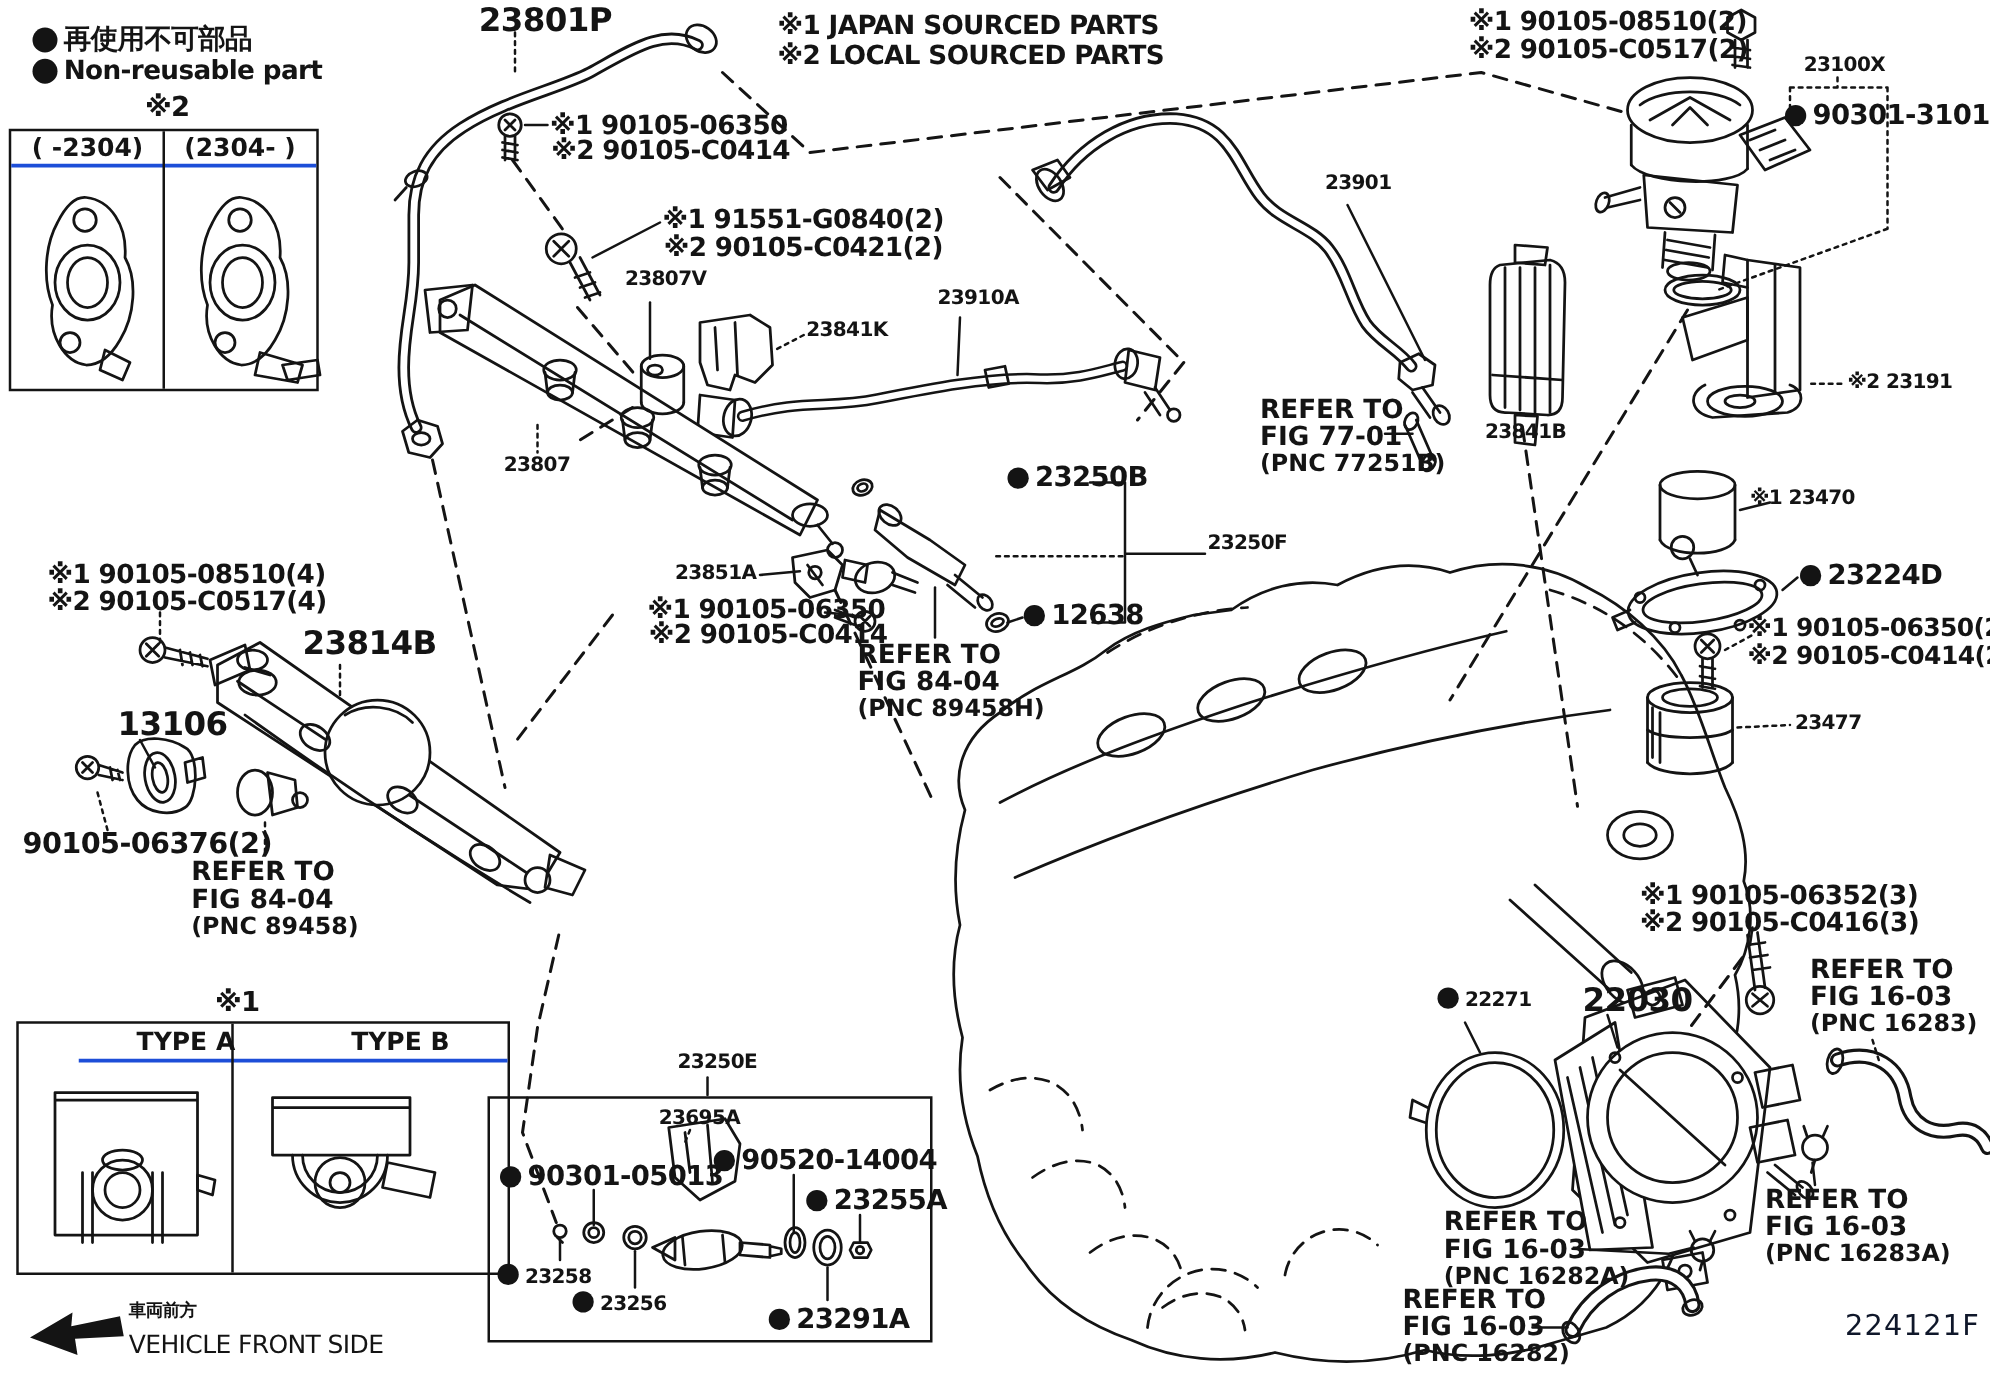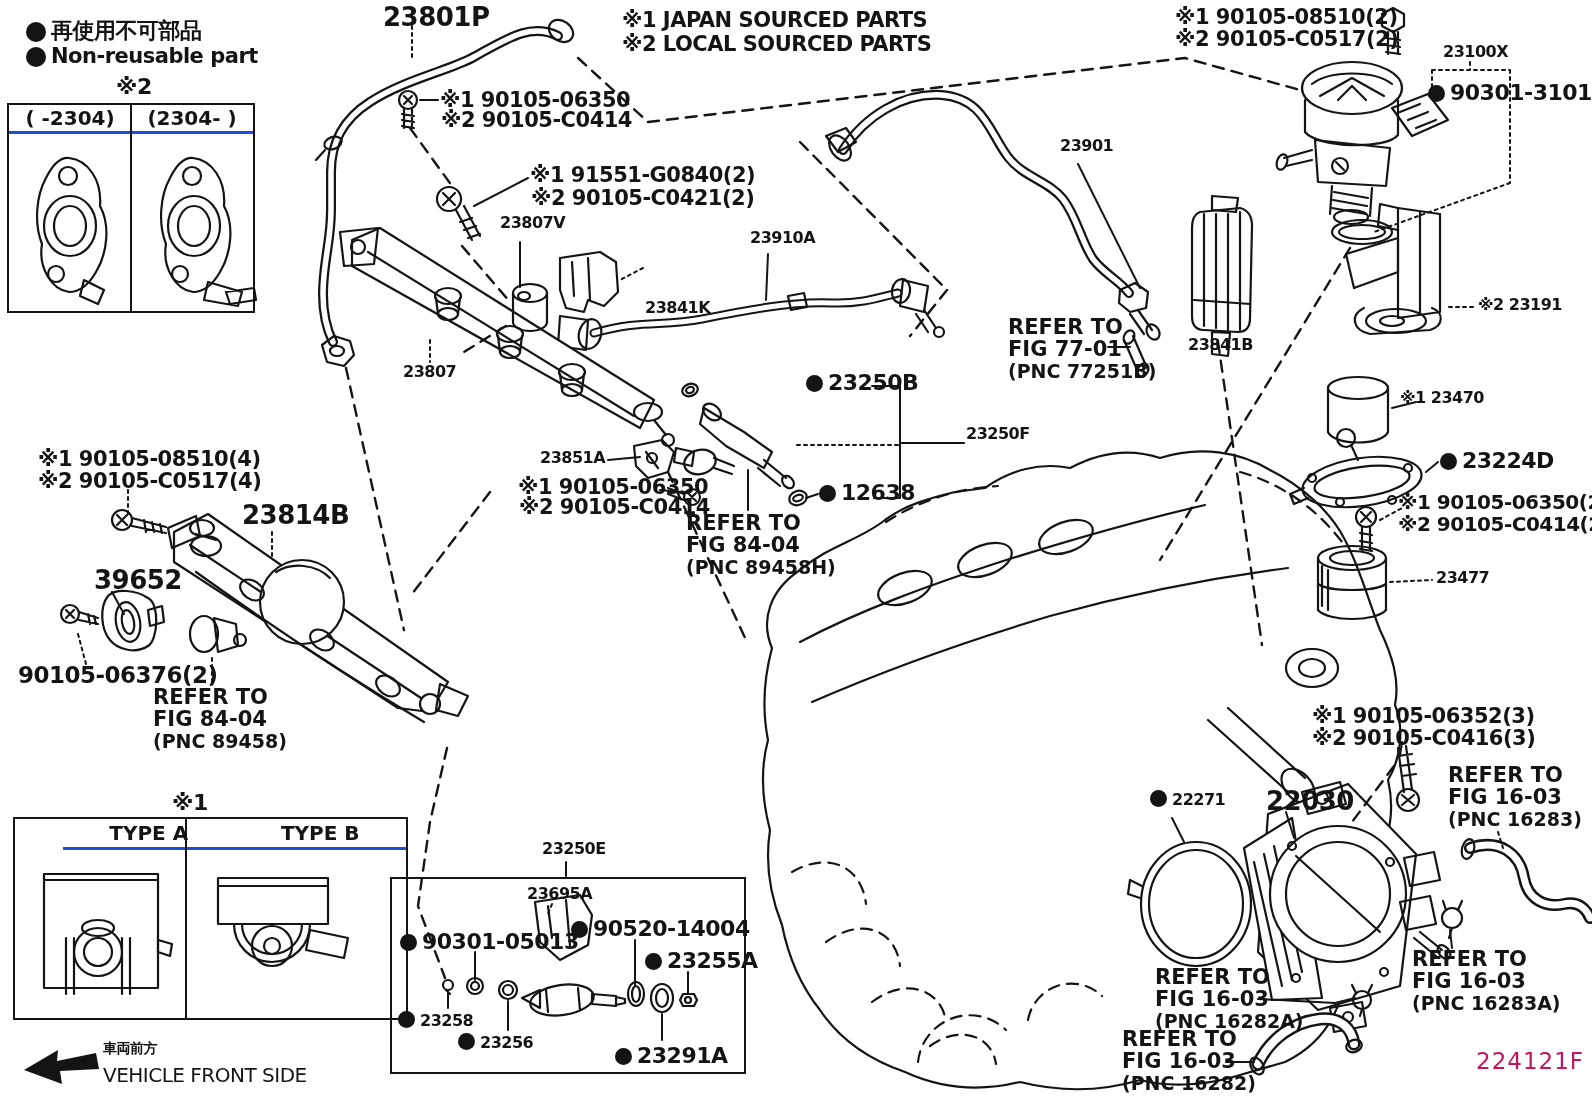--- a/index.html
+++ b/index.html
@@ -10,21 +10,21 @@
   .big{font-size:26px;} .md{font-size:16px;} .s22{font-size:22px;} .s20{font-size:20px;}
   .dot{display:inline-block;width:17px;height:17px;border-radius:50%;background:#141414;margin-right:5px;vertical-align:-2px;}
   .bigdot{width:20px;height:20px;vertical-align:-4px;}
   .ref{position:absolute;font-weight:bold;font-size:21px;line-height:22px;white-space:nowrap;color:#141414;}
   .ref .pnc{font-size:19px;}
   .vbox{position:absolute;border:2px solid #141414;}
   .vbox .hd{display:flex;border-bottom:3px solid #1d4ed8;align-items:flex-end;}
   .vbox .hd>div{flex:1;text-align:center;font-weight:bold;font-size:20px;}
   .vsplit{position:absolute;top:0;bottom:0;width:0;border-left:2px solid #141414;}
   .kbox{position:absolute;border:2px solid #141414;}
-  .figcode{position:absolute;font-size:23px;letter-spacing:1px;color:#be185d;}
+  .figcode{position:absolute;font-size:23px;letter-spacing:1px;color:#0f172a;}
 </style>
 </head>
 <body>
 
 <div id="stage">
 
 <svg width="1592" height="1099" viewBox="0 0 1592 1099" fill="none" stroke="#141414" stroke-width="2.2" stroke-linecap="round" stroke-linejoin="round">
 
   <g>
     <path d="M772,648 C760,620 770,590 800,570 C830,545 860,540 885,520 C905,505 930,498 955,492 L985,488
@@ -428,39 +428,39 @@
   <div class="lbl" style="left:1175px;top:27px;">※2 90105-C0517(2)</div>
   <div class="lbl md" style="left:1443px;top:42px;">23100X</div>
   <div class="lbl s22" style="left:1428px;top:80px;"><span class="dot"></span><span>90301-31016</span></div>
   <div class="lbl" style="left:440px;top:88px;">※1 90105-06350</div>
   <div class="lbl" style="left:441px;top:108px;">※2 90105-C0414</div>
   <div class="lbl md" style="left:1060px;top:136px;">23901</div>
   <div class="lbl" style="left:530px;top:163px;">※1 91551-G0840(2)</div>
   <div class="lbl" style="left:531px;top:186px;">※2 90105-C0421(2)</div>
   <div class="lbl md" style="left:500px;top:213px;">23807V</div>
   <div class="lbl md" style="left:750px;top:228px;">23910A</div>
-  <div class="lbl md" style="left:645px;top:254px;margin-top:44px;">23841K</div>
+  <div class="lbl md" style="left:645px;top:254px;">23841K</div>
   <div class="lbl md" style="left:1478px;top:295px;">※2 23191</div>
   <div class="lbl md" style="left:1188px;top:335px;">23841B</div>
   <div class="lbl md" style="left:403px;top:362px;">23807</div>
   <div class="lbl s22" style="left:806px;top:370px;"><span class="dot"></span><span>23250B</span></div>
   <div class="lbl md" style="left:1400px;top:388px;">※1 23470</div>
   <div class="lbl md" style="left:966px;top:424px;">23250F</div>
   <div class="lbl s22" style="left:1440px;top:448px;"><span class="dot"></span><span>23224D</span></div>
   <div class="lbl md" style="left:540px;top:448px;">23851A</div>
   <div class="lbl" style="left:518px;top:475px;">※1 90105-06350</div>
   <div class="lbl" style="left:519px;top:495px;">※2 90105-C0414</div>
   <div class="lbl s22" style="left:819px;top:480px;"><span class="dot"></span><span>12638</span></div>
   <div class="lbl s20" style="left:1398px;top:490px;">※1 90105-06350(2)</div>
   <div class="lbl s20" style="left:1398px;top:512px;">※2 90105-C0414(2)</div>
   <div class="lbl md" style="left:1436px;top:568px;">23477</div>
   <div class="lbl" style="left:38px;top:447px;">※1 90105-08510(4)</div>
   <div class="lbl" style="left:38px;top:469px;">※2 90105-C0517(4)</div>
   <div class="lbl big" style="left:242px;top:500px;">23814B</div>
-  <div class="lbl big" style="left:94px;top:565px;">39652</div>
+  <div class="lbl big" style="left:94px;top:565px;">13106</div>
   <div class="lbl" style="left:18px;top:662px;font-size:23px;">90105-06376(2)</div>
   <div class="lbl" style="left:1312px;top:704px;">※1 90105-06352(3)</div>
   <div class="lbl" style="left:1312px;top:726px;">※2 90105-C0416(3)</div>
   <div class="lbl md" style="left:1150px;top:790px;"><span class="dot"></span><span>22271</span></div>
   <div class="lbl big" style="left:1266px;top:786px;">22030</div>
   <div class="lbl md" style="left:542px;top:839px;">23250E</div>
   <div class="lbl md" style="left:527px;top:884px;">23695A</div>
   <div class="lbl s22" style="left:400px;top:929px;"><span class="dot"></span><span>90301-05013</span></div>
   <div class="lbl s22" style="left:571px;top:916px;"><span class="dot"></span><span>90520-14004</span></div>
   <div class="lbl s22" style="left:645px;top:948px;"><span class="dot"></span><span>23255A</span></div>

